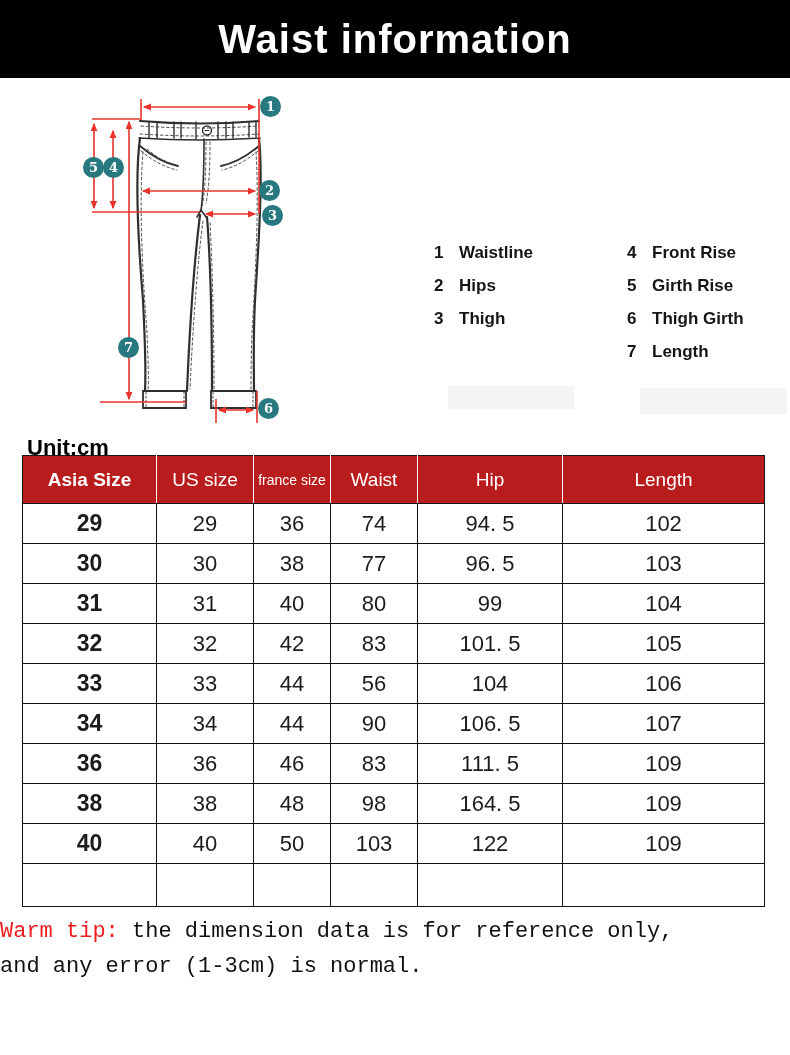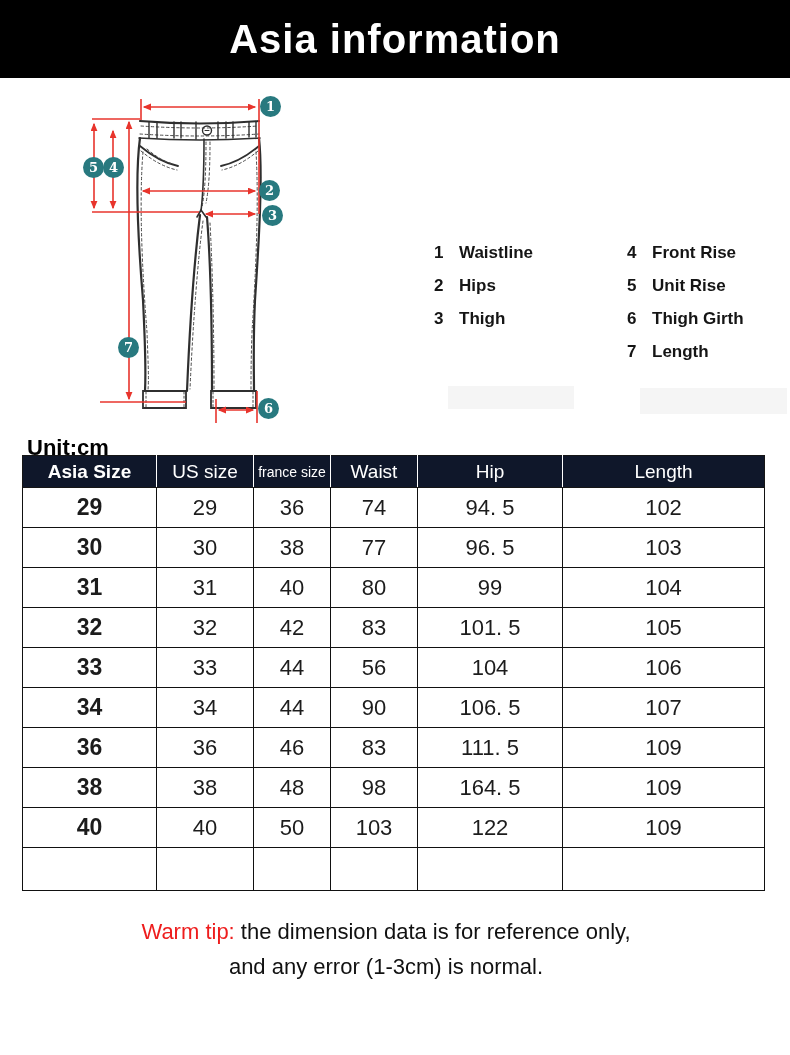--- a/index.html
+++ b/index.html
@@ -30,41 +30,41 @@
   .ghost { position:absolute; z-index:1; background:#f5f5f5; }
   
   .unit-label { position:absolute; left:27px; top:423px; font-size:22px; font-weight:600; color:#000; z-index:2;margin-top:12px; }
   
   .size-table {
     position:absolute; left:22px; top:455px; width:742px; z-index:2;
     border-collapse:collapse; table-layout:fixed; text-align:center;
   }
   .size-table th, .size-table td { border:1.5px solid #111; }
   .size-table thead th {
-    background:#0f172a; color:#fff; font-weight:400; font-size:19px; height:32px;
+    background:#b91c1c; color:#fff; font-weight:400; font-size:19px; height:48px;
     border-color:#161616; border-right:1.5px solid #fff;
   }
   .size-table thead th:last-child { border-right:1.5px solid #161616; }
   .size-table thead th.col-asia { font-weight:700; }
   .size-table thead th.col-france { font-size:14px; }
   .size-table td { height:40px; font-size:22px; color:#1c1c1c; background:#fff; }
   .size-table td.asia { font-weight:700; font-size:23px; }
   .size-table tr.empty-row td { height:43px; }
   
   .warm-tip {
-    position:absolute; left:0; top:914px; width:772px; z-index:2; text-align:center;
-    font-family:Liberation Sans, sans-serif; font-size:22px; line-height:35px; color:#111;
+    position:absolute; left:0; top:914px; width:772px; z-index:2; text-align:left;
+    font-family:Liberation Mono, monospace; font-size:22px; line-height:35px; color:#111;
   }
   .warm-tip-label { color:#ee1d1d; }
 </style>
 </head>
 <body>
 
 <div class="header-bar">
-  <div class="header-title">Asia information</div>
+  <div class="header-title">Waist information</div>
 </div>
 
 <svg class="diagram-svg" width="790" height="440" viewBox="0 0 790 440" xmlns="http://www.w3.org/2000/svg">
   <defs>
     <marker id="arr" markerWidth="9" markerHeight="8" refX="7.2" refY="3.5" orient="auto-start-reverse" markerUnits="userSpaceOnUse">
       <path d="M0,0 L8.5,3.5 L0,7 Z" fill="#e8342c"></path>
     </marker>
   </defs>
 
   <g stroke="#2f2f2f" fill="none" stroke-linecap="round">
@@ -145,21 +145,21 @@
 <div class="legend-item" style="left:434px;top:309px">
   <span class="legend-num">3</span>
   <span class="legend-label">Thigh</span>
 </div>
 <div class="legend-item" style="left:627px;top:243px">
   <span class="legend-num">4</span>
   <span class="legend-label">Front Rise</span>
 </div>
 <div class="legend-item" style="left:627px;top:276px">
   <span class="legend-num">5</span>
-  <span class="legend-label">Unit Rise</span>
+  <span class="legend-label">Girth Rise</span>
 </div>
 <div class="legend-item" style="left:627px;top:309px">
   <span class="legend-num">6</span>
   <span class="legend-label">Thigh Girth</span>
 </div>
 <div class="legend-item" style="left:627px;top:342px">
   <span class="legend-num">7</span>
   <span class="legend-label">Length</span>
 </div>
 

